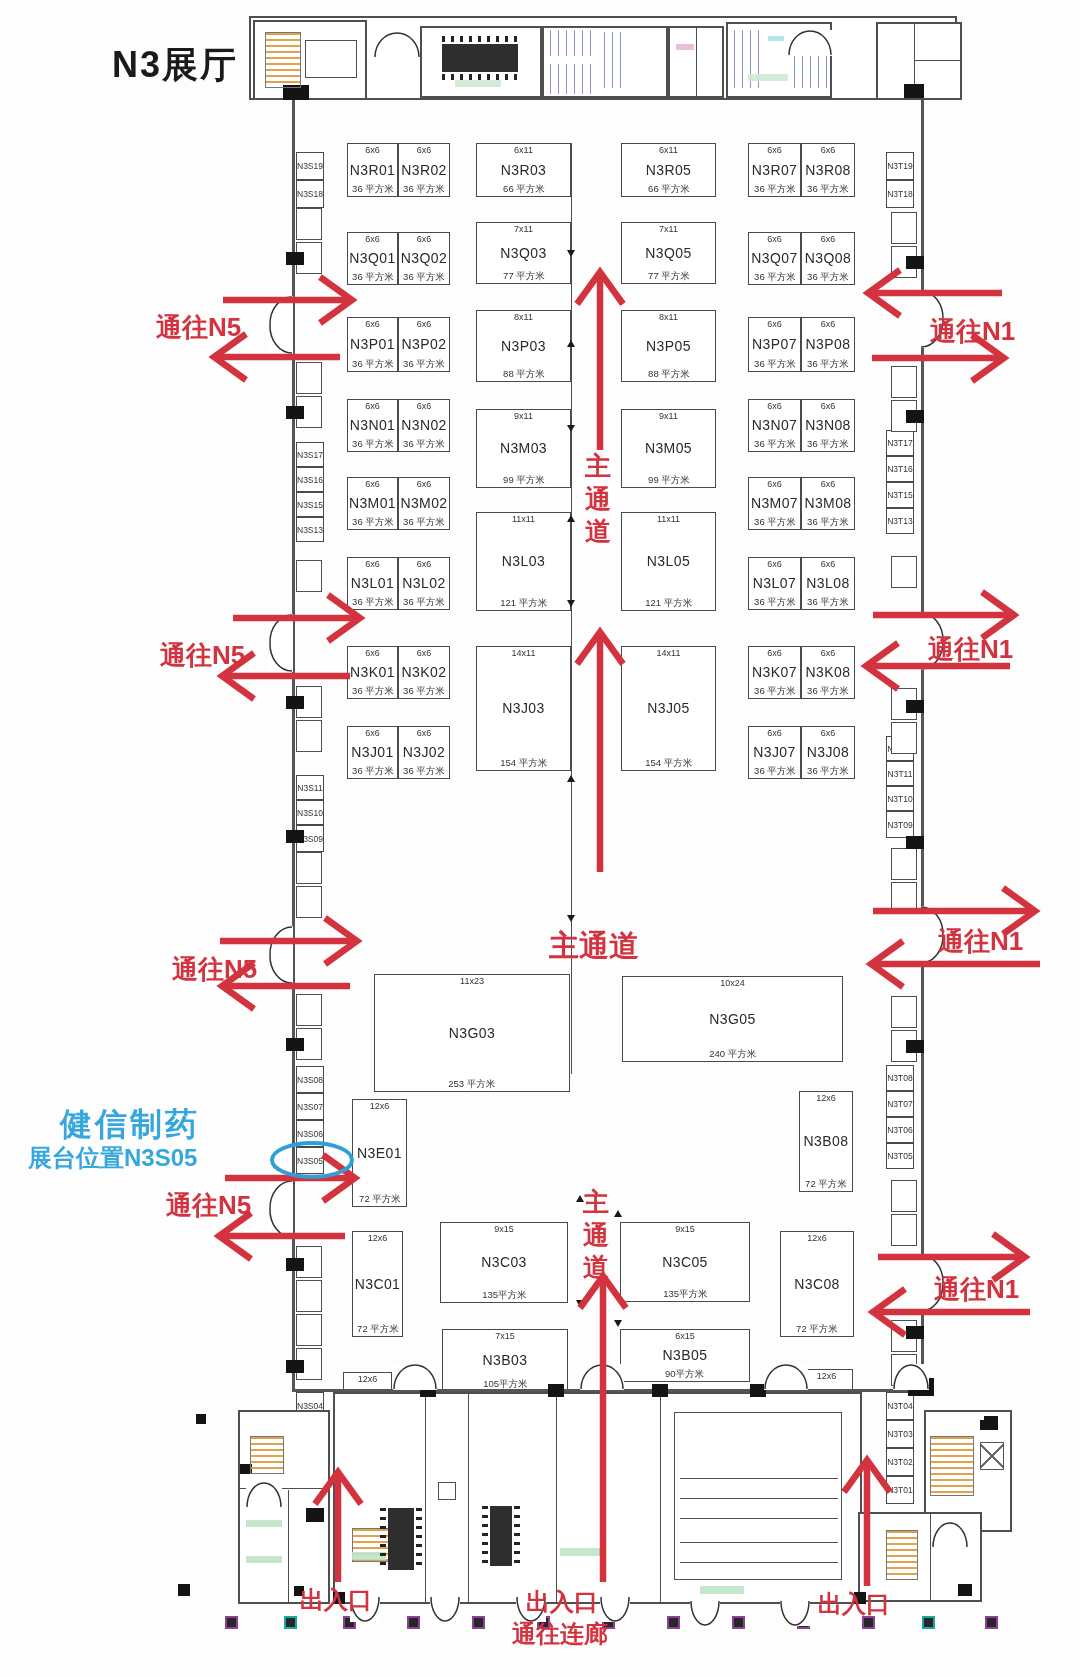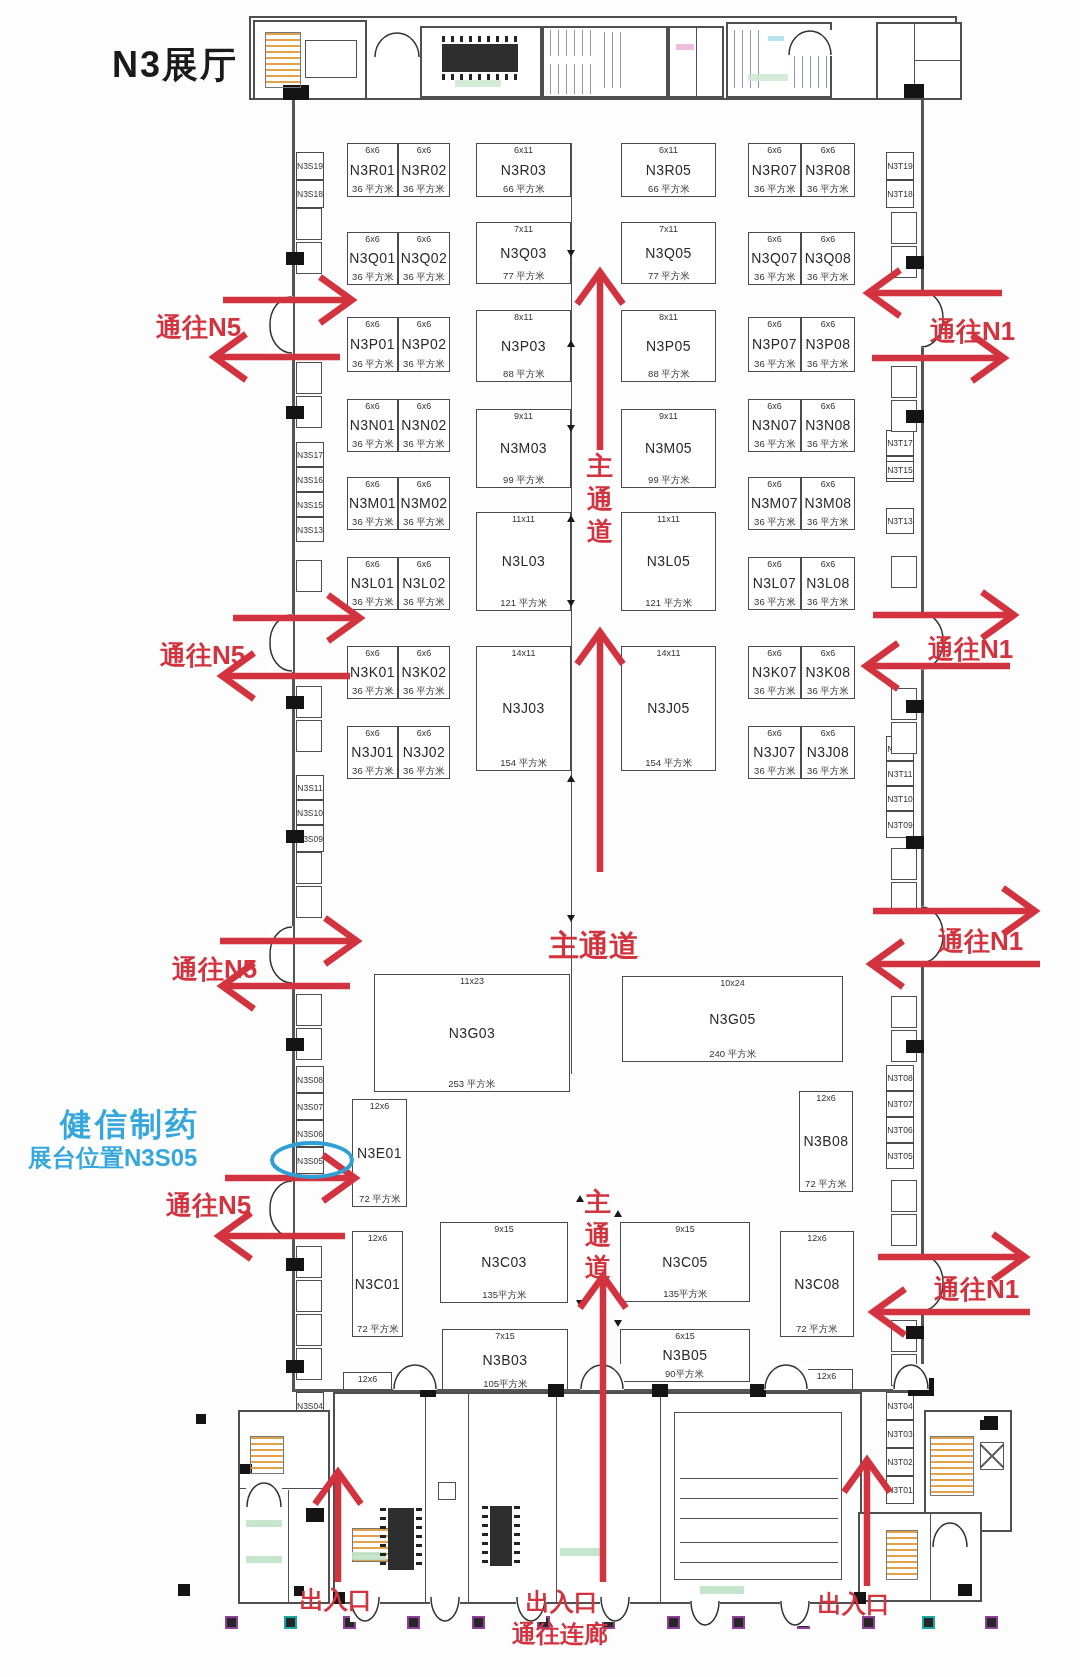--- a/index.html
+++ b/index.html
@@ -6,21 +6,21 @@
   #stage{position:relative;width:1080px;height:1677px;background:#fdfdfd;overflow:hidden;
          font-family:"Liberation Sans","DejaVu Sans",sans-serif;}
   .booth{position:absolute;border:1.5px solid #4a4a4a;background:#fff;box-sizing:border-box;
          display:flex;flex-direction:column;justify-content:space-between;align-items:center;overflow:hidden;}
   .b-dim{font-size:9px;color:#333;line-height:1;padding-top:2px;white-space:nowrap;}
   .b-name{font-size:14px;color:#2a2a2a;letter-spacing:.4px;white-space:nowrap;}
   .b-area{font-size:10px;color:#333;line-height:1;padding-bottom:2px;white-space:nowrap;transform:scale(.95);}
   .side-booth{position:absolute;border:1.2px solid #4a4a4a;background:#fff;box-sizing:border-box;
          display:flex;align-items:center;justify-content:center;}
   .side-booth span{font-size:8.5px;color:#333;white-space:nowrap;}
-  .ftext{position:absolute;line-height:1.18;white-space:nowrap;font-weight:bold;text-align:right;}
+  .ftext{position:absolute;line-height:1.18;white-space:nowrap;font-weight:bold;}
   .ftext.wrap{white-space:normal;word-break:break-all;}
   .wall{position:absolute;background:#555;}
   .room{position:absolute;border-style:solid;border-color:#4f4f4f;background:#fff;box-sizing:border-box;}
   .blk{position:absolute;background:#141414;}
   .stair{position:absolute;border:1.3px solid #777;box-sizing:border-box;
          background:repeating-linear-gradient(180deg,#e2a24b 0 2px,rgba(255,255,255,0) 2px 6px);}
   .vline,.hline{position:absolute;background:#4f4f4f;}
   .hatchV{position:absolute;background:repeating-linear-gradient(90deg,#8a93cc 0 1.5px,rgba(0,0,0,0) 1.5px 8px);}
   .bar{position:absolute;opacity:.9;}
   .tbl{position:absolute;background:#2e2e2e;}
@@ -389,21 +389,21 @@
     </div>
     <div class="side-booth" style="left: 886px; top: 180px; width: 28px; height: 28px;">
       <span>N3T18</span>
     </div>
     <div class="side-booth" style="left: 886px; top: 430px; width: 28px; height: 26px;">
       <span>N3T17</span>
     </div>
     <div class="side-booth" style="left: 886px; top: 456px; width: 28px; height: 26px;">
       <span>N3T16</span>
     </div>
-    <div class="side-booth" style="left: 886px; top: 461px; width: 28px; height: 18px;">
+    <div class="side-booth" style="left: 886px; top: 482px; width: 28px; height: 26px;">
       <span>N3T15</span>
     </div>
     <div class="side-booth" style="left: 886px; top: 508px; width: 28px; height: 26px;">
       <span>N3T13</span>
     </div>
     <div class="side-booth" style="left: 886px; top: 736px; width: 28px; height: 25px;">
       <span>N3T12</span>
     </div>
     <div class="side-booth" style="left: 886px; top: 761px; width: 28px; height: 25px;">
       <span>N3T11</span>

